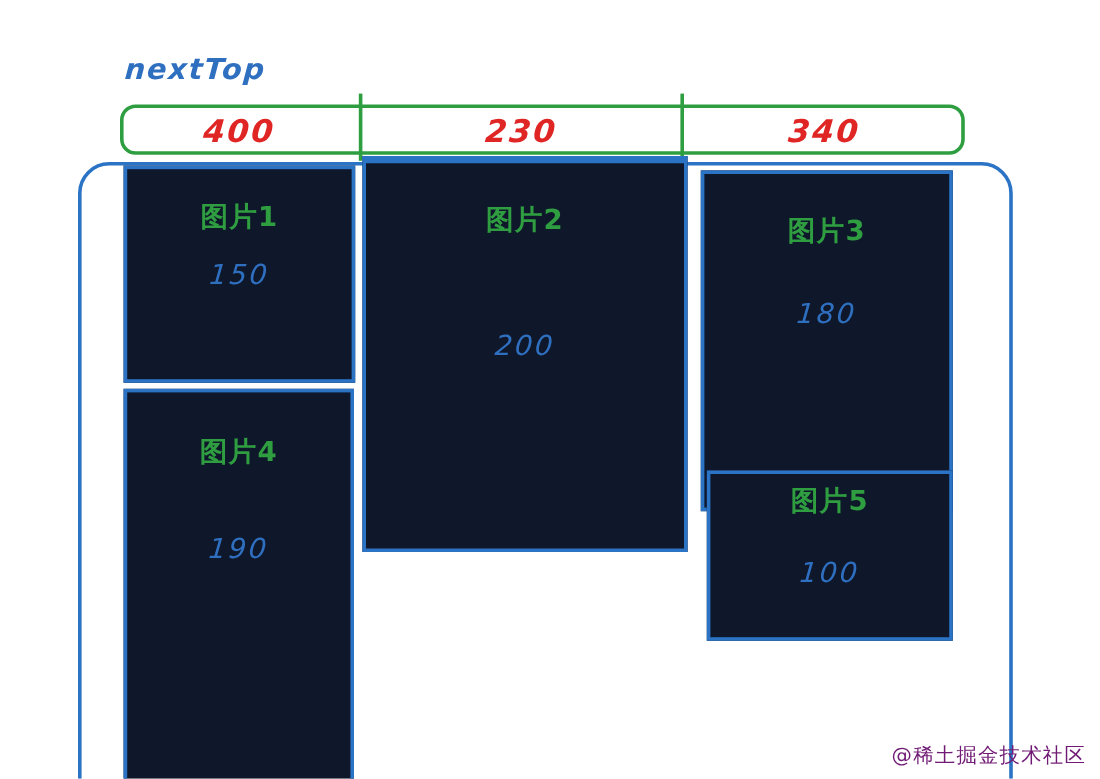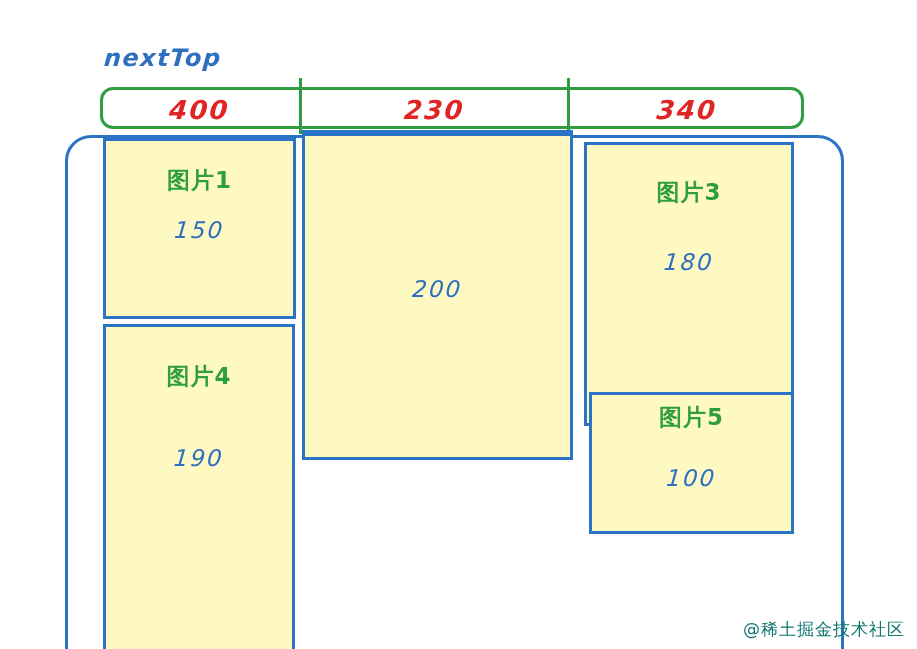--- a/index.html
+++ b/index.html
@@ -82,21 +82,21 @@
     border-radius: 26px;
     box-sizing: border-box;
     background: transparent;
   }
 
   
   .img-box {
     position: absolute;
     border: 3px solid #2a73c5;
     box-sizing: border-box;
-    background: #fef9c3;
+    background: #0f172a;
   }
   .box1 { left: 103px; top: 138px;  width: 193px; height: 181px; }
   .box2 { left: 302px; top: 130px;  width: 271px; height: 330px; border-top-width: 6px; }
   .box3 { left: 584px; top: 142px;  width: 210px; height: 284px; }
   .box4 { left: 103px; top: 324px;  width: 192px; height: 340px; }
   .box5 { left: 589px; top: 392px;  width: 205px; height: 142px; }
 
   .box-title {
     position: absolute;
     left: 0; right: 0;
@@ -127,21 +127,21 @@
   .box4 .box-value { top: 118px; }
   .box5 .box-title { top: 7px; }
   .box5 .box-value { top: 70px; }
 
   
   .watermark {
     position: absolute;
     right: 12px;
     bottom: 8px;
     font-size: 17px;
-    color: #0f766e;
+    color: #701a75;
     letter-spacing: 1px;
     font-family: "DejaVu Sans", "Liberation Sans", sans-serif;
   }
 </style>
 </head>
 <body>
 
 <div id="canvas">
 
   <div class="hand label-nexttop">nextTop</div>
@@ -155,20 +155,21 @@
   <div class="hand seg-value s3">340</div>
 
   <div class="outer-container"></div>
 
   <div class="img-box box1">
     <div class="box-title">图片1</div>
     <div class="box-value">150</div>
   </div>
 
   <div class="img-box box2">
+    <div class="box-title">图片2</div>
     <div class="box-value">200</div>
   </div>
 
   <div class="img-box box3">
     <div class="box-title">图片3</div>
     <div class="box-value">180</div>
   </div>
 
   <div class="img-box box4">
     <div class="box-title">图片4</div>

